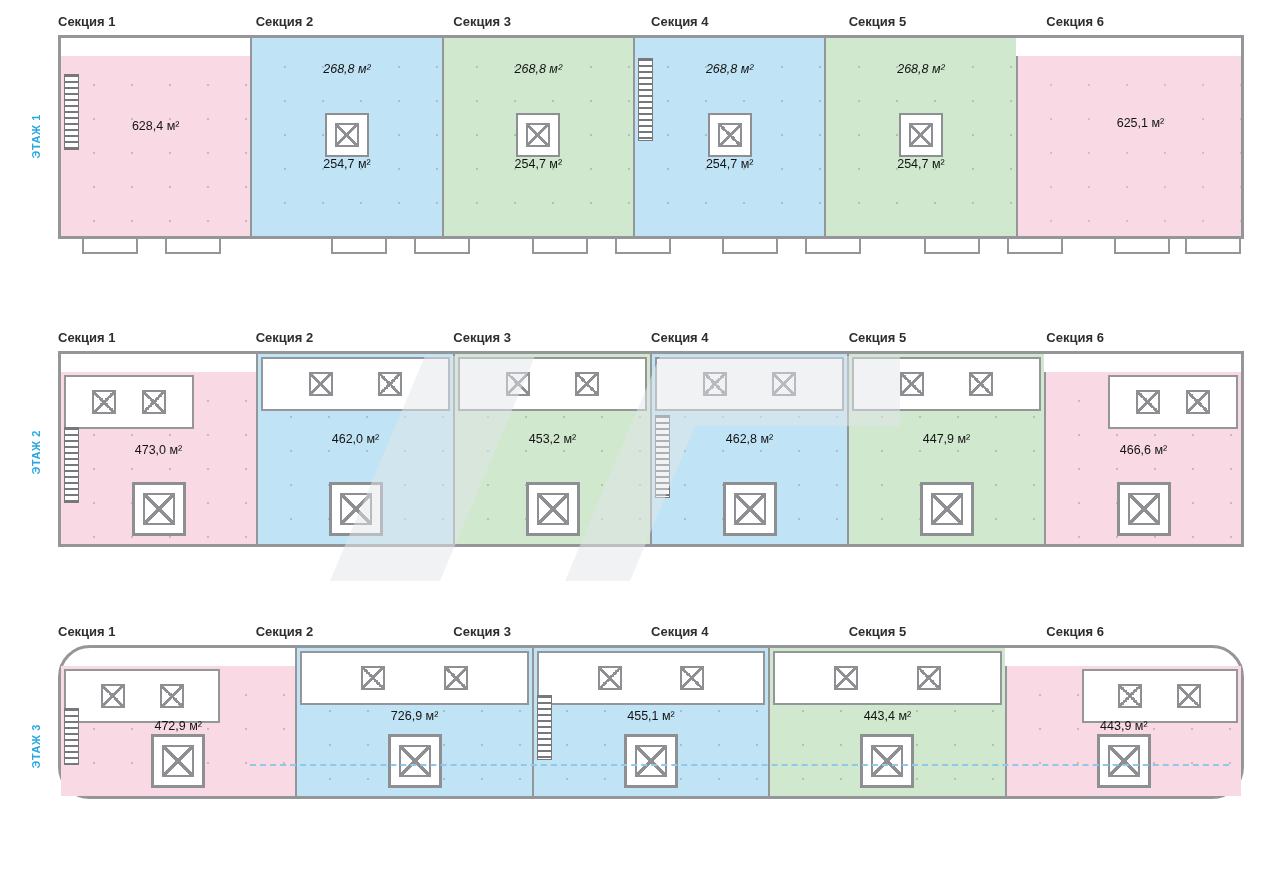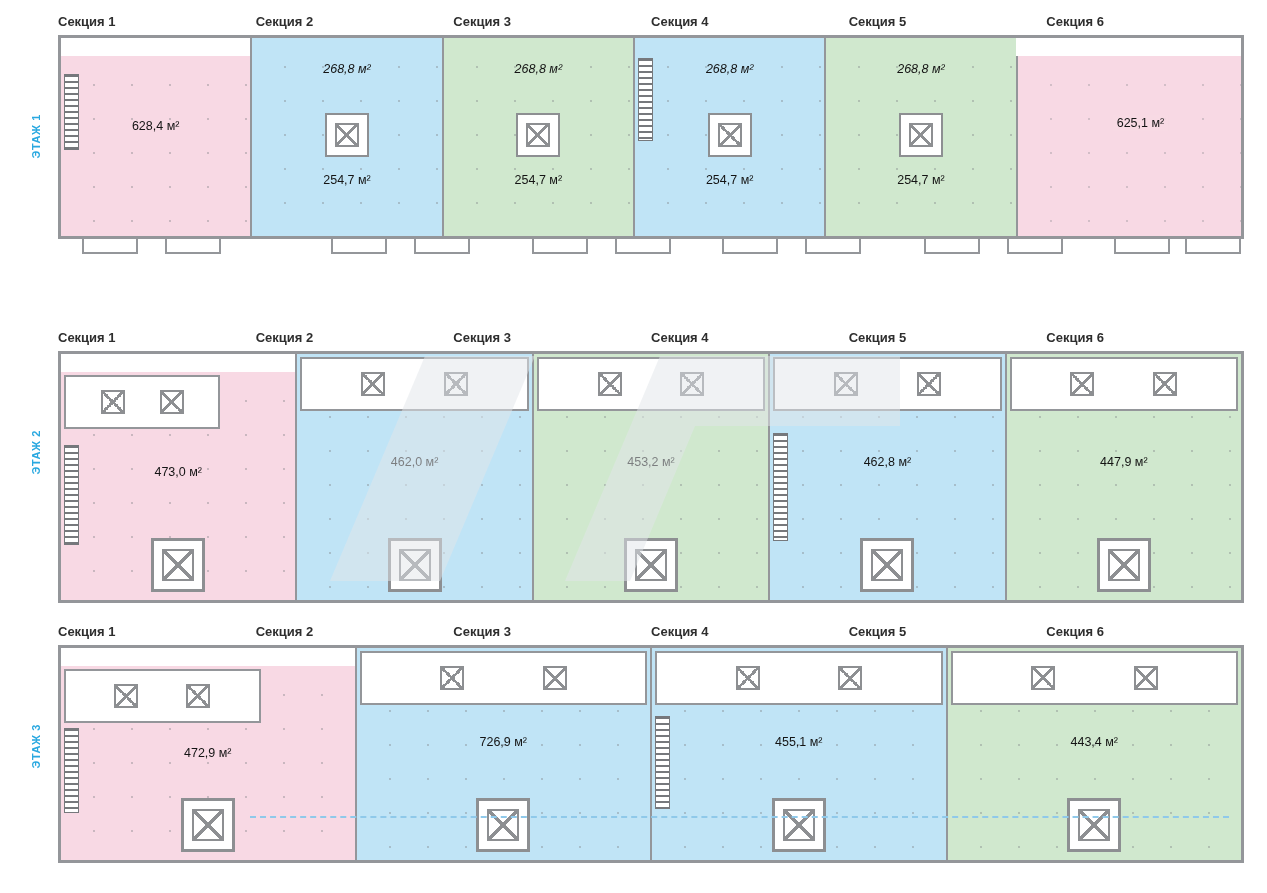--- a/index.html
+++ b/index.html
@@ -15,21 +15,21 @@
     writing-mode:vertical-rl;transform:rotate(180deg);
     color:#29a8e0;font-weight:bold;font-size:11px;letter-spacing:.6px;white-space:nowrap;
   }
   .headers{margin-left:58px;width:1186px;display:flex;margin-bottom:6px;}
   .hdr{flex:1;text-align:left;font-size:13px;font-weight:bold;color:#2e2e2e;}
 
   .plan{
     margin-left:58px;width:1186px;display:flex;position:relative;
     border:3px solid #94969a;box-sizing:border-box;background:#fff;
   }
-  #f1 .plan{height:204px;} #f2 .plan{height:252px;} #f3 .plan{height:218px;}
+  #f1 .plan{height:204px;} #f2 .plan{height:196px;} #f3 .plan{height:154px;border-radius:32px;}
 
   .sec{
     flex:1;position:relative;border-left:2px solid #94969a;box-sizing:border-box;
     background-image:radial-gradient(circle,rgba(125,128,132,.38) 1.3px,transparent 1.5px);
     background-size:38px 34px;background-position:14px 12px;
   }
   .sec:first-child{border-left:none;}
   .pink{background-color:#f8d9e4;margin-top:18px;}
   .blue{background-color:#c0e4f6;}
   .green{background-color:#d0e8ce;}
@@ -41,21 +41,21 @@
       radial-gradient(circle,rgba(125,128,132,.3) 1.3px,transparent 1.5px);
     padding-left: 34px;
   }
 
   .area{
     position:absolute;font-size:12.5px;color:#141414;white-space:nowrap;z-index:4;
   }
   .a-s1{top:35%;left:50%;transform:translateX(-50%);}
   .a-s6{top:33%;left:55%;transform:translateX(-50%);background:rgba(248,217,228,.85);padding:1px 4px;}
   .a-top{top:12%;left:50%;transform:translateX(-50%);font-style:italic;}
-  .a-bot{top:60%;left:50%;transform:translateX(-50%);margin-top:16px;}
+  .a-bot{top:60%;left:50%;transform:translateX(-50%);}
   .a-mid{top:41%;left:50%;transform:translateX(-50%);}
 
   .shaft{
     width:24px;height:24px;border:2px solid #8d8f92;background-color:#fff;box-sizing:border-box;
     background-image:
       linear-gradient(45deg,transparent 45%,#8d8f92 45%,#8d8f92 55%,transparent 55%),
       linear-gradient(135deg,transparent 45%,#8d8f92 45%,#8d8f92 55%,transparent 55%);
     display:inline-block;flex:0 0 auto;
   }
   .shaft.lg{width:32px;height:32px;}
@@ -219,20 +219,30 @@
     <div class="sec green">
       <div class="band">
         <span class="shaft"></span>
         <span class="shaft"></span>
       </div>
       <div class="area a-mid">447,9 м²</div>
       <div class="core">
           <span class="shaft lg"></span>
         </div>
     </div>
+    <div class="sec pink">
+      <div class="band half-r">
+        <span class="shaft"></span>
+        <span class="shaft"></span>
+      </div>
+      <div class="area a-mid">466,6 м²</div>
+      <div class="core">
+          <span class="shaft lg"></span>
+        </div>
+    </div>
   </div>
 </section>
 
 <section class="floor" id="f3">
   <div class="floor-label">ЭТАЖ 3</div>
   <div class="headers">
     <div class="hdr">Секция 1</div>
     <div class="hdr">Секция 2</div>
     <div class="hdr">Секция 3</div>
     <div class="hdr">Секция 4</div>
@@ -275,20 +285,30 @@
     <div class="sec green">
       <div class="band">
         <span class="shaft"></span>
         <span class="shaft"></span>
       </div>
       <div class="area a-mid">443,4 м²</div>
       <div class="core">
           <span class="shaft lg"></span>
         </div>
     </div>
+    <div class="sec pink">
+      <div class="band half-r">
+        <span class="shaft"></span>
+        <span class="shaft"></span>
+      </div>
+      <div class="area a-mid">443,9 м²</div>
+      <div class="core">
+          <span class="shaft lg"></span>
+        </div>
+    </div>
     <div class="dash"></div>
   </div>
 </section>
 
 <div class="watermark">
   <svg width="570" height="225" viewBox="0 0 570 225" xmlns="http://www.w3.org/2000/svg">
     <polygon points="0,225 95,0 205,0 110,225" fill="#e2e6ea"></polygon>
     <polygon points="235,225 330,0 570,0 570,70 365,70 300,225" fill="#e2e6ea"></polygon>
   </svg>
 </div>

